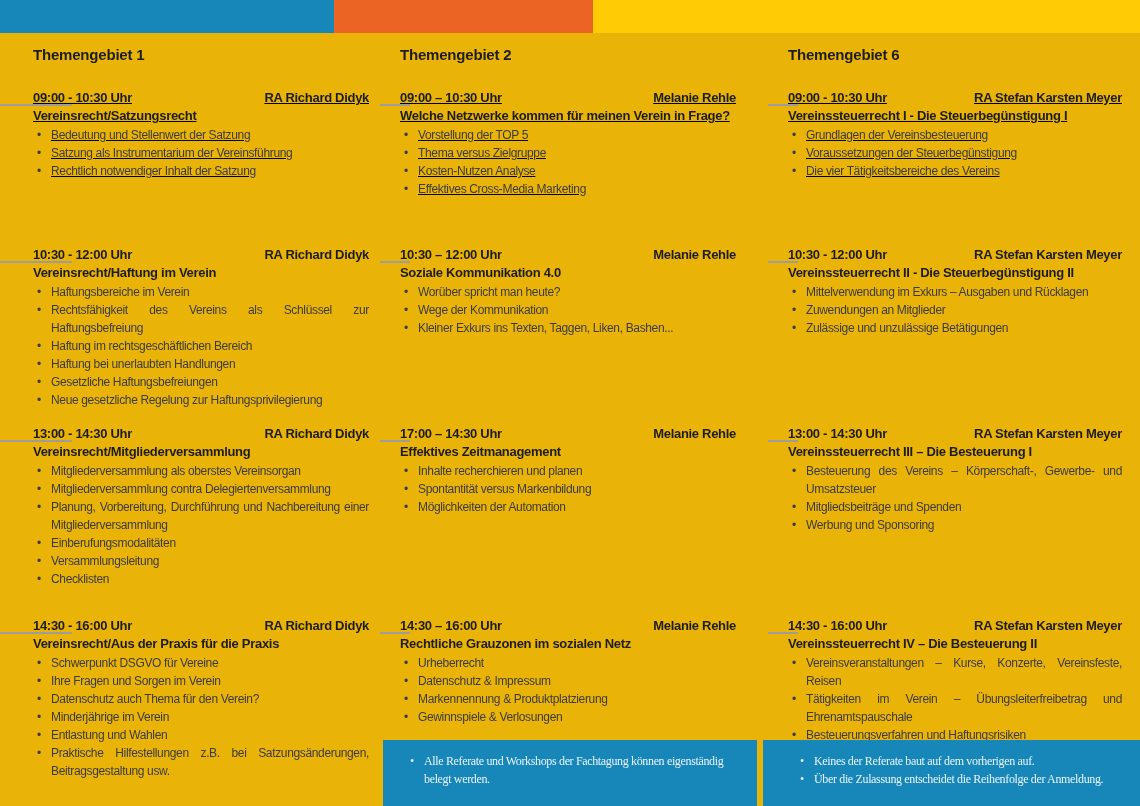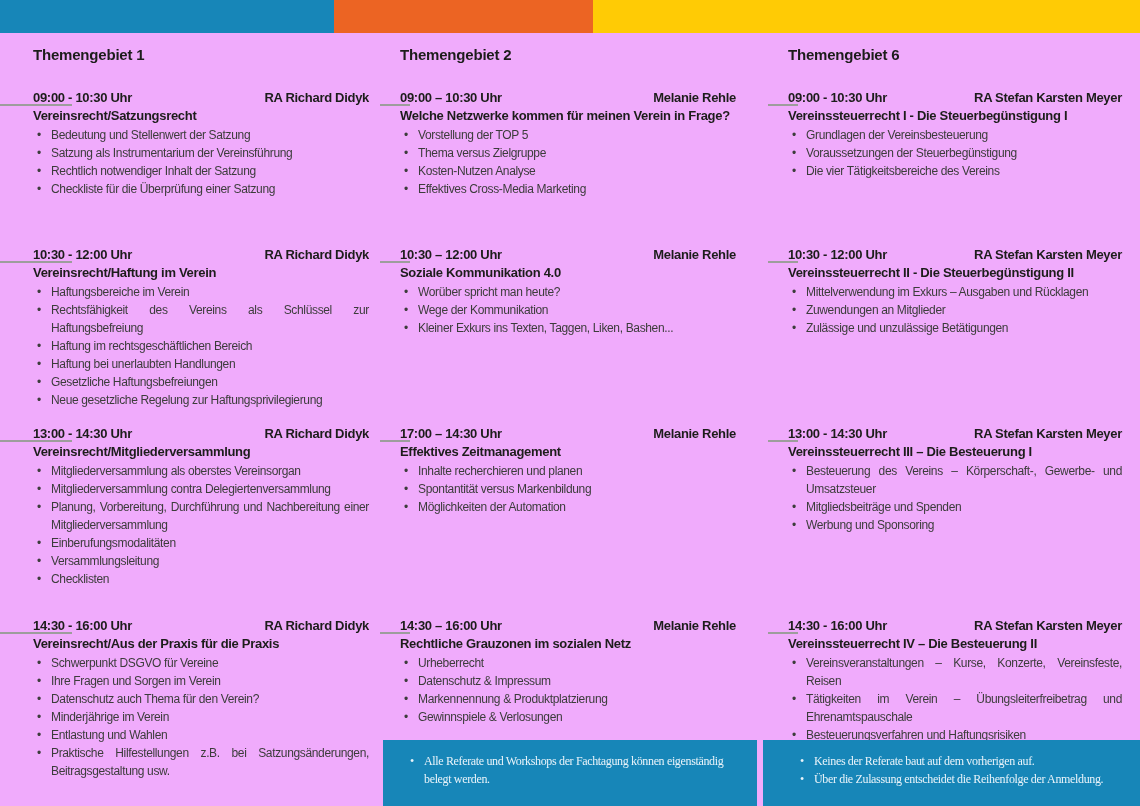--- a/index.html
+++ b/index.html
@@ -1,36 +1,36 @@
 <!DOCTYPE html>
 <html><head>
 <meta charset="utf-8">
 <style>
   html,body{margin:0;padding:0;background:#fff;}
   .page{
-    position:relative;width:1140px;height:806px;background:#f0abfc;overflow:hidden;
+    position:relative;width:1140px;height:806px;background:#eab308;overflow:hidden;
     font-family:"Liberation Sans", sans-serif;
   }
   
   .banner-seg{position:absolute;top:0;height:33px;}
   .seg-blue{left:0;width:334px;}
   .seg-orange{left:334px;width:259px;}
   .seg-yellow{left:593px;width:547px;}
   
   .col{position:absolute;top:0;height:806px;}
   .col-1{left:33px;width:336px;}
   .col-2{left:400px;width:336px;}
   .col-3{left:788px;width:334px;}
   .col-header{
     position:absolute;top:46px;left:0;margin:0;
     font-size:15px;font-weight:bold;color:#1d1d1b;letter-spacing:-0.2px;line-height:17px;
   }
   
   .session{position:absolute;left:0;right:0;}
-  .row-0{top:89px;} .row-1{top:246px;} .row-2{top:425px;} .row-3{top:617px;}
+  .row-0{top:89px;text-decoration:underline;} .row-1{top:246px;} .row-2{top:425px;} .row-3{top:617px;}
   .session-head{
     display:flex;justify-content:space-between;align-items:baseline;
     font-weight:bold;font-size:13px;line-height:17px;color:#1d1d1b;letter-spacing:-0.3px;
   }
   .session-title{
     margin:1px 0 0;font-size:13px;font-weight:bold;line-height:17px;color:#1d1d1b;letter-spacing:-0.3px;
   }
   .session-rule{position:absolute;top:15px;height:2px;background:#9d9d9c;}
   .col-1 .session-rule{left:-33px;width:72px;}
   .col-2 .session-rule{left:-20px;width:30px;}
@@ -72,21 +72,20 @@
     <div class="session-rule"></div>
     <div class="session-head">
       <span class="session-time">09:00 - 10:30 Uhr</span>
       <span class="session-speaker">RA Richard Didyk</span>
     </div>
     <h3 class="session-title">Vereinsrecht/Satzungsrecht</h3>
     <ul class="session-bullets">
           <li>Bedeutung und Stellenwert der Satzung</li>
           <li>Satzung als Instrumentarium der Vereinsführung</li>
           <li>Rechtlich notwendiger Inhalt der Satzung</li>
-          <li>Checkliste für die Überprüfung einer Satzung</li>
         </ul>
   </section>
 
   <section class="session row-1">
     <div class="session-rule"></div>
     <div class="session-head">
       <span class="session-time">10:30 - 12:00 Uhr</span>
       <span class="session-speaker">RA Richard Didyk</span>
     </div>
     <h3 class="session-title">Vereinsrecht/Haftung im Verein</h3>

